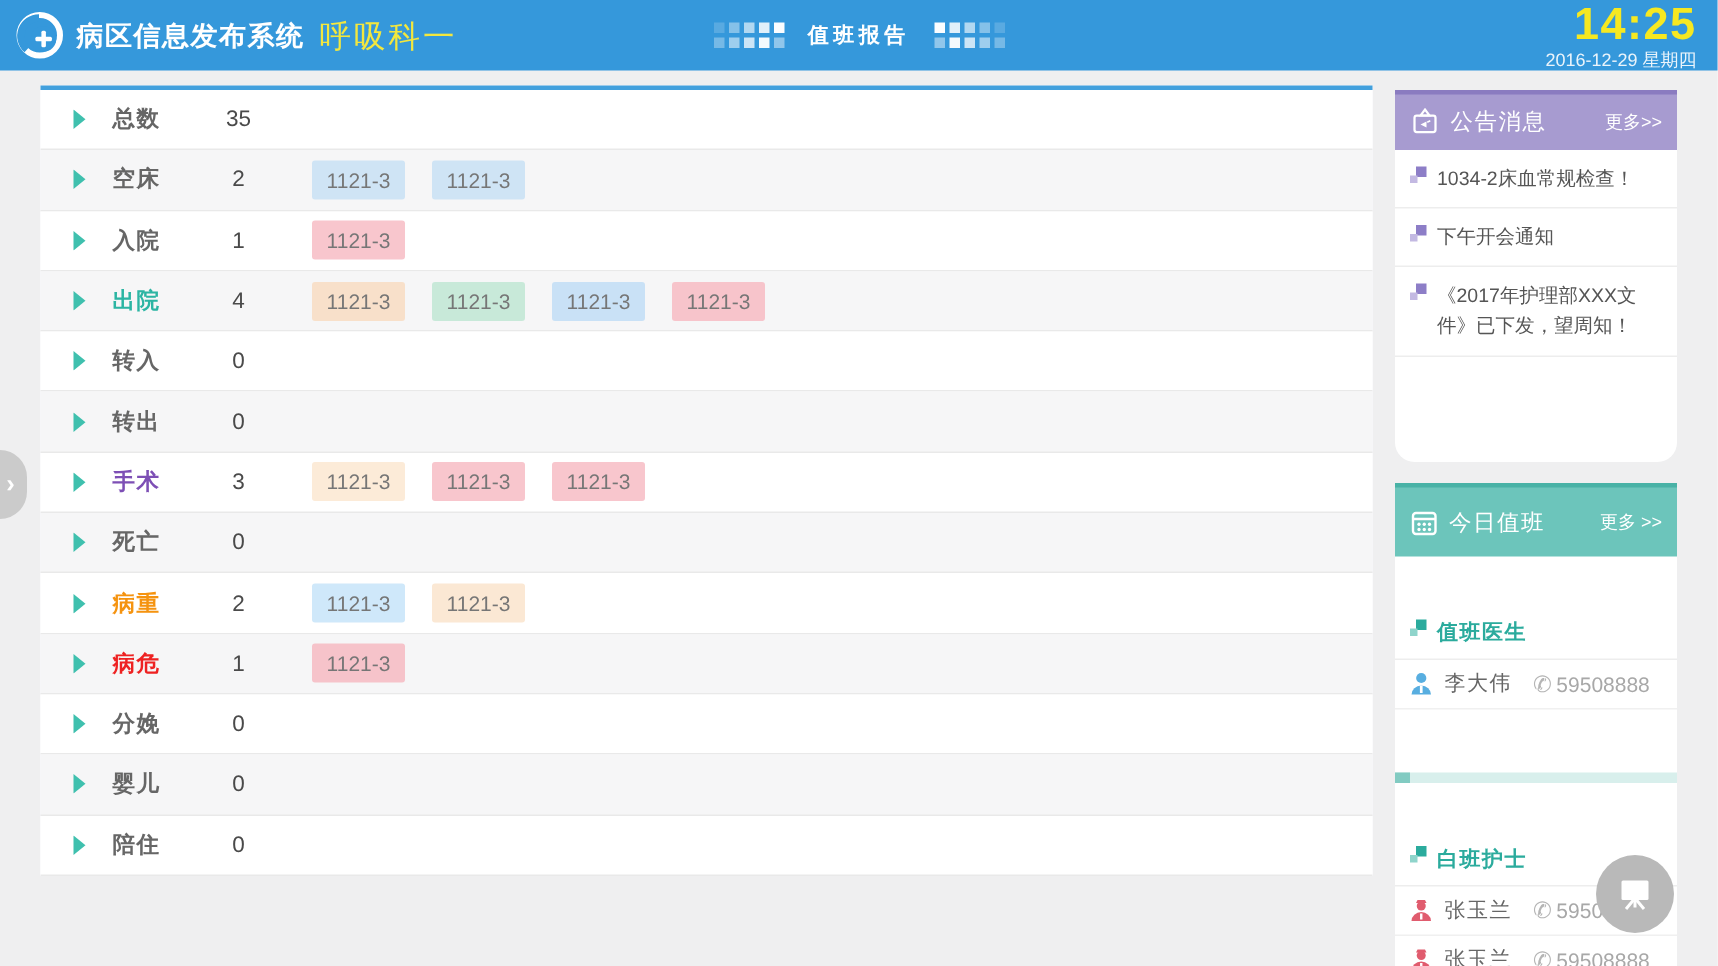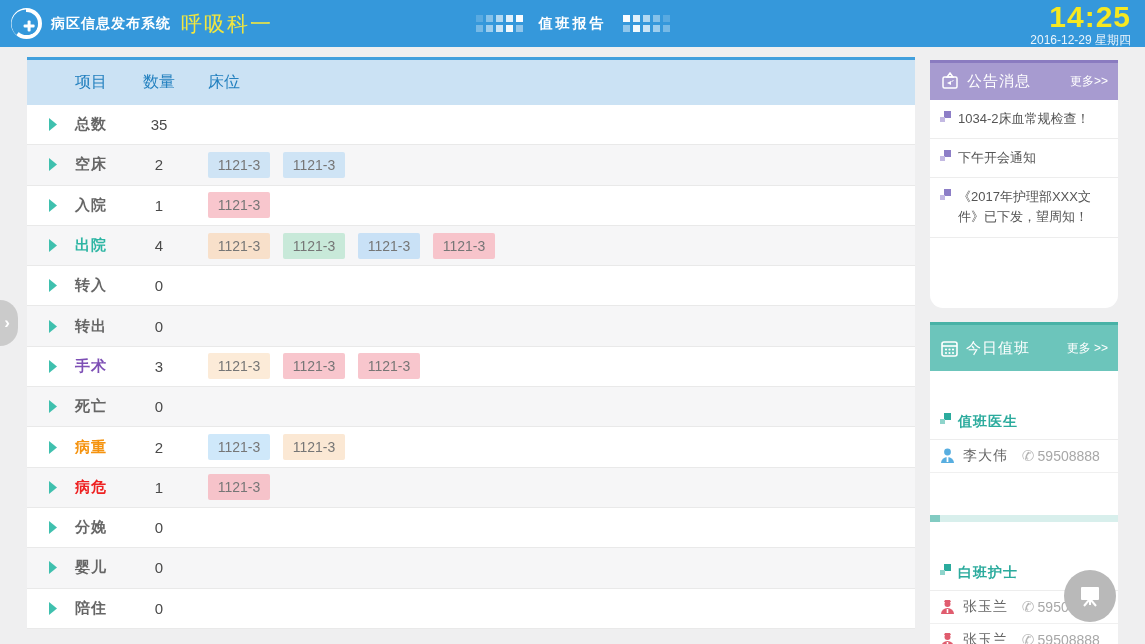--- a/index.html
+++ b/index.html
@@ -4,21 +4,21 @@
 <style>
   * { margin:0; padding:0; box-sizing:border-box; }
   html,body { width:1145px; height:644px; overflow:hidden;
     font-family:"Liberation Sans","DejaVu Sans",sans-serif; background:#efeff0; }
 
   
   .topbar { position:absolute; left:0; top:0; width:1145px; height:47px;
     background:#3598db; display:flex; align-items:center; }
   .brand { display:flex; align-items:center; padding-left:10px; }
   .logo { width:33px; height:33px; margin-right:8px; }
-  .app-title { color:#ffffff; font-size:14px; font-weight:bold; letter-spacing:1px; }
+  .app-title { color:#ffffff; font-size:18px; font-weight:bold; letter-spacing:1px; }
   .dept { color:#f3e73e; font-size:21px; margin-left:10px; letter-spacing:2px; }
   .center-title { position:absolute; left:0; right:0; top:0; height:47px;
     display:flex; align-items:center; justify-content:center; pointer-events:none; }
   .page-title { color:#ffffff; font-size:14px; font-weight:bold; letter-spacing:3px; margin:0 16px; }
   .dots { display:grid; grid-template-columns:repeat(5,7px); grid-template-rows:repeat(2,7px); gap:3px; }
   .dots i { display:block; width:7px; height:7px; background:#ffffff; }
   .clockbox { margin-left:auto; padding-right:14px; text-align:right; line-height:1; }
   .clock-time { color:#f6e821; font-size:30px; font-weight:bold; letter-spacing:1px; }
   .clock-date { color:#eaf4fb; font-size:12px; margin-top:2px; }
 
@@ -31,21 +31,21 @@
   .t-head .c-item { grid-column:2; text-align:left; }
   .t-head .c-count { grid-column:3; text-align:center; }
   .t-head .c-beds { grid-column:4; padding-left:21px; text-align:left; }
   .t-row { height:40.3px; display:grid; grid-template-columns:48px 56px 56px 1fr;
     align-items:center; border-bottom:1px solid #e9e9e9; background:#ffffff; }
   .t-row.alt { background:#f6f6f7; }
   .arrow { grid-column:1; padding-left:21px; line-height:0; }
   .arrow svg { display:block; }
   .t-label { grid-column:2; font-size:15px; font-weight:bold; color:#666666; letter-spacing:1px; }
   .t-count { grid-column:3; text-align:center; font-size:15px; color:#4a4a4a; }
-  .t-tags { grid-column:4; padding-left:21px; display:flex; gap:13px; }
+  .t-tags { grid-column:4; padding-left:21px; display:flex; gap:18px; }
   .tag { width:62px; height:26px; border-radius:2px; display:flex; align-items:center;
     justify-content:center; font-size:14px; color:#767676; }
 
   
   .sidebar { position:absolute; left:930px; top:60px; width:188px; }
   .panel { background:#ffffff;border-radius:13px; }
   .p-head { height:40px; display:flex; align-items:center; padding:0 10px; color:#ffffff; }
   .p-head .p-title { font-size:15px; letter-spacing:1px; margin-left:7px; }
   .p-head .more { margin-left:auto; font-size:12px; color:#ffffff; cursor:pointer; }
   .ann-head { background:#a79bd0; border-top:3px solid #8a7bc0; }
@@ -128,25 +128,20 @@
       </span>
   </div>
 
   <div class="clockbox">
     <div class="clock-time">14:25</div>
     <div class="clock-date">2016-12-29 星期四</div>
   </div>
 </div>
 
 <div class="board">
-  <div class="t-head">
-    <span class="c-item">项目</span>
-    <span class="c-count">数量</span>
-    <span class="c-beds">床位</span>
-  </div>
   <div id="rows">
       <div class="t-row">
         <span class="arrow">
           <svg width="10" height="13" viewBox="0 0 10 13">
             <path d="M1 0 L9 6.5 L1 13 Z" fill="#3fc0ae"></path>
           </svg>
         </span>
         <span class="t-label" style="color: rgb(102, 102, 102);">总数</span>
         <span class="t-count">35</span>
         <span class="t-tags"></span>

